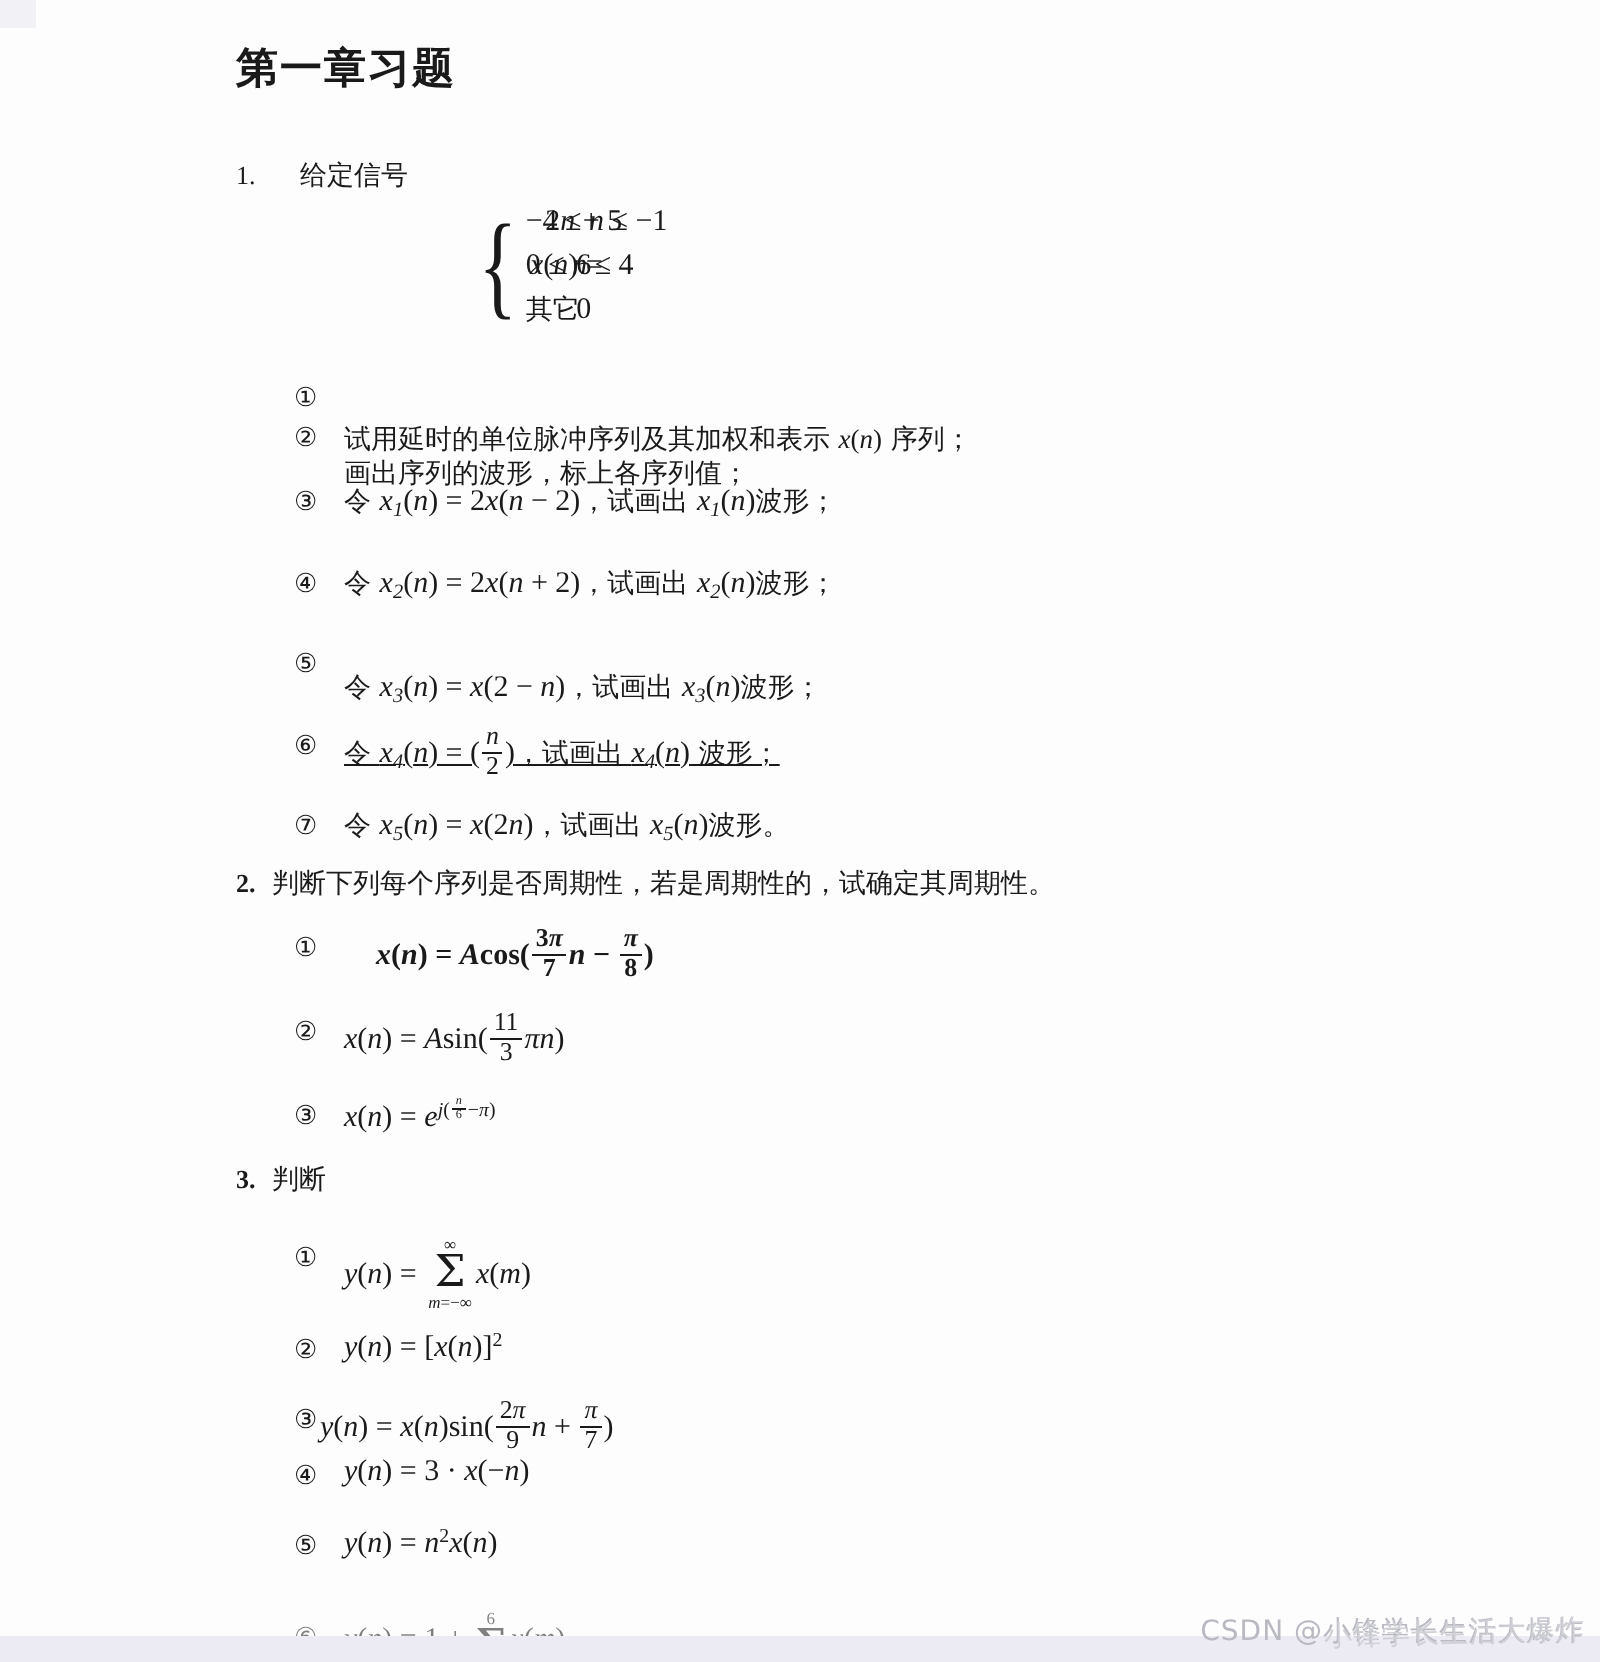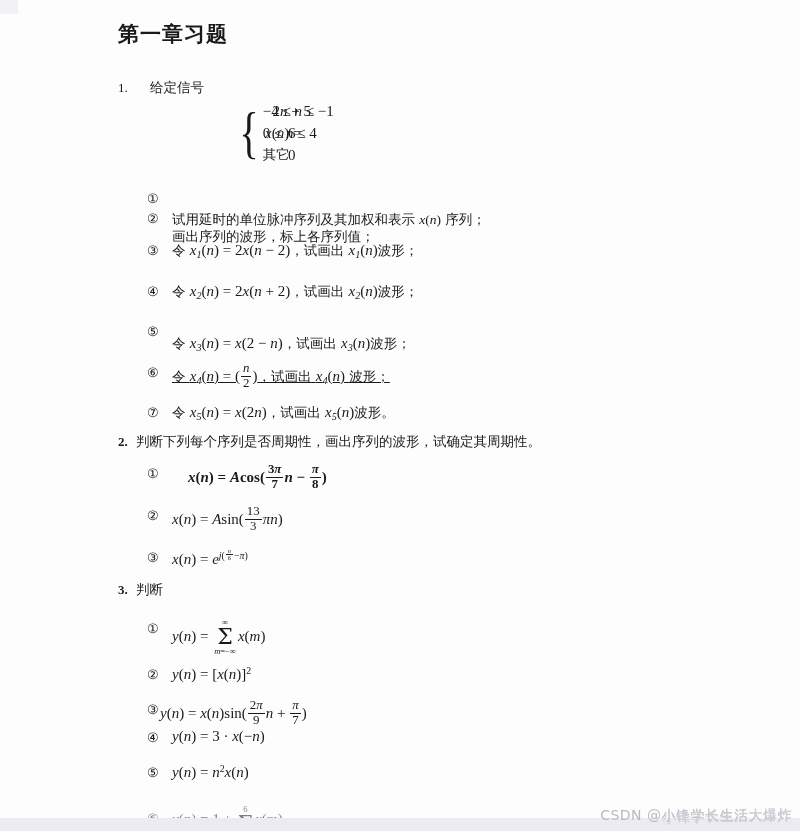--- a/index.html
+++ b/index.html
@@ -252,30 +252,30 @@
     <div class="eq" style="left:172px; top:362px;text-decoration:underline;">
       <span class="cn">令 </span><i>x</i><span class="sub">4</span>(<i>n</i>) = (<span class="frac"><span class="num"><i>n</i></span><span class="den">2</span></span>)<span class="cn">，试画出 </span><i>x</i><span class="sub">4</span>(<i>n</i>)<span class="cn"> 波形；</span>
     </div>
 
     <div class="circ" style="left:147px; top:406px;">⑦</div>
     <div class="eq" style="left:172px; top:404px;">
       <span class="cn">令 </span><i>x</i><span class="sub">5</span>(<i>n</i>) = <i>x</i>(2<i>n</i>)<span class="cn">，试画出 </span><i>x</i><span class="sub">5</span>(<i>n</i>)<span class="cn">波形。</span>
     </div>
 
     <div class="q-num bold" style="left:118px; top:434px;">2.</div>
-    <div class="q-text cn" style="left:136px; top:433px;">判断下列每个序列是否周期性，画出序列的波形，试确定其周期性。</div>
+    <div class="q-text cn" style="left:136px; top:433px;">判断下列每个序列是否周期性，若是周期性的，试确定其周期性。</div>
 
     <div class="circ" style="left:147px; top:467px;">①</div>
     <div class="eq" style="left:188px; top:463px;font-weight:bold;">
       <i>x</i>(<i>n</i>) = <i>A</i><span class="up">cos</span>(<span class="frac"><span class="num">3<i>π</i></span><span class="den">7</span></span><i>n</i> − <span class="frac"><span class="num"><i>π</i></span><span class="den">8</span></span>)
     </div>
 
     <div class="circ" style="left:147px; top:509px;">②</div>
     <div class="eq" style="left:172px; top:505px;">
-      <i>x</i>(<i>n</i>) = <i>A</i><span class="up">sin</span>(<span class="frac"><span class="num">13</span><span class="den">3</span></span><i>πn</i>)
+      <i>x</i>(<i>n</i>) = <i>A</i><span class="up">sin</span>(<span class="frac"><span class="num">11</span><span class="den">3</span></span><i>πn</i>)
     </div>
 
     <div class="circ" style="left:147px; top:551px;">③</div>
     <div class="eq" style="left:172px; top:548px;">
       <i>x</i>(<i>n</i>) = <i>e</i><span class="sup"><i>j</i>(<span class="frac small"><span class="num"><i>n</i></span><span class="den">6</span></span>−<i>π</i>)</span>
     </div>
 
     <div class="q-num bold" style="left:118px; top:582px;">3.</div>
     <div class="q-text cn" style="left:136px; top:581px;">判断</div>
 

